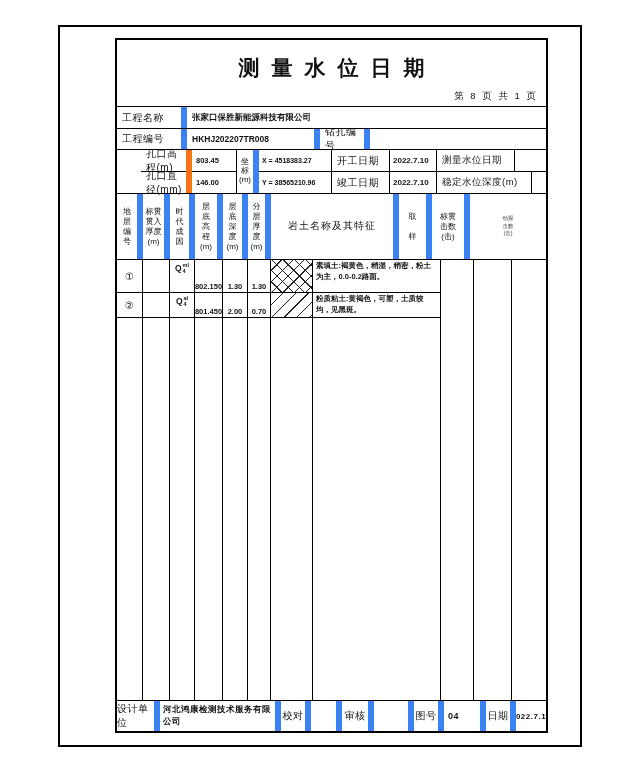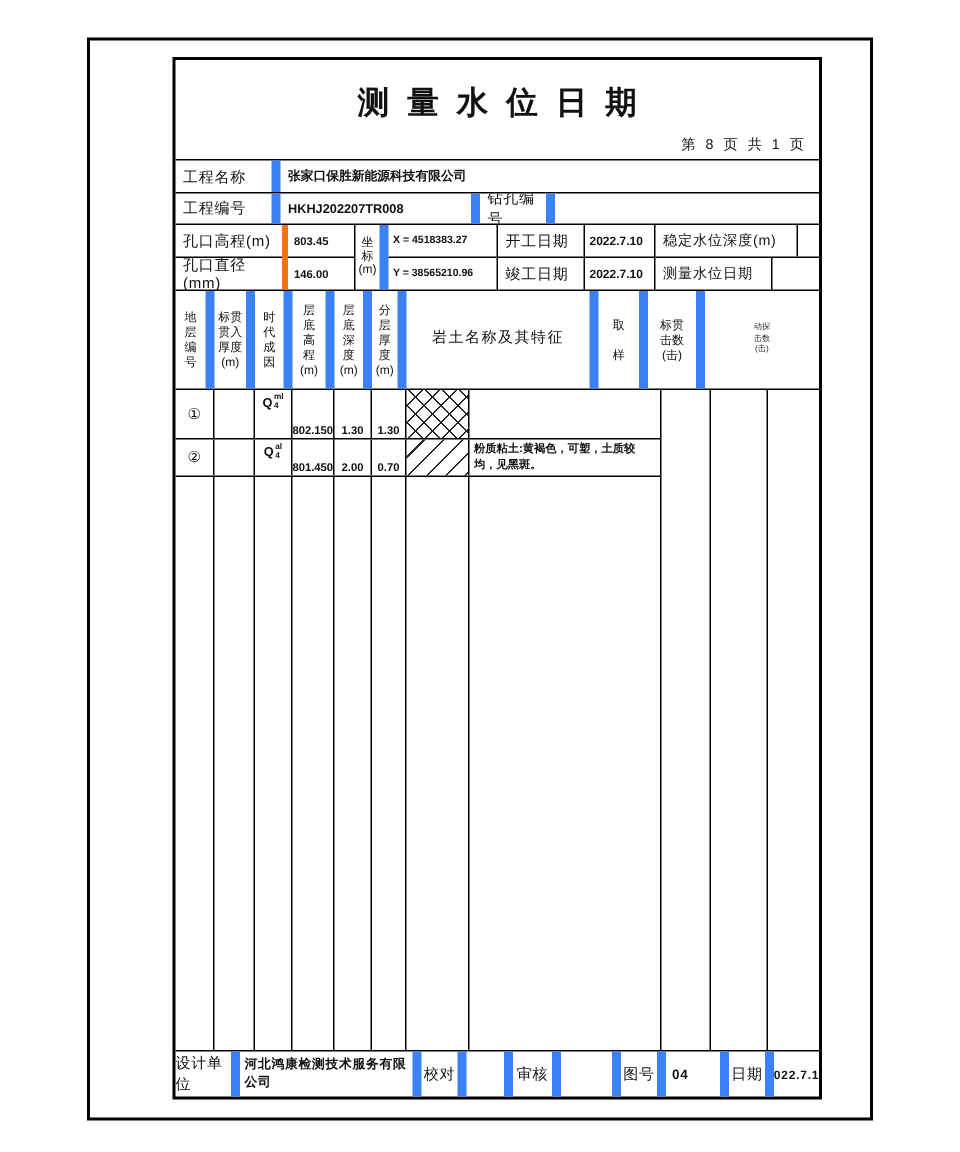--- a/index.html
+++ b/index.html
@@ -95,21 +95,21 @@
     <div class="cell val last" style="flex:1">张家口保胜新能源科技有限公司</div>
   </div>
 
   <div class="row info-row h21">
     <div class="cell lbl" style="width:70px">工程编号</div>
     <div class="cell val" style="width:133px">HKHJ202207TR008</div>
     <div class="cell lbl" style="width:50px">钻孔编号</div>
   </div>
 
   <div class="cd-block">
-    <div class="cd-col" style="width:75px; border-right:4px solid #f97316;">
+    <div class="cd-col" style="width:75px; border-right:6px solid #f97316;padding-left:24px;">
       <div class="sub lbl">孔口高程(m)</div>
       <div class="sub lbl">孔口直径(mm)</div>
     </div>
     <div class="cd-col" style="width:45px; border-right:1px solid #000;">
       <div class="sub num" style="padding-left:4px">803.45</div>
       <div class="sub num" style="padding-left:4px">146.00</div>
     </div>
     <div class="cell" style="width:22px">
       <span class="vert">坐
 标
@@ -122,25 +122,25 @@
     <div class="cd-col" style="width:58px; border-right:1px solid #000;">
       <div class="sub lbl">开工日期</div>
       <div class="sub lbl">竣工日期</div>
     </div>
     <div class="cd-col" style="width:47px; border-right:1px solid #000;">
       <div class="sub num" style="padding-left:3px; font-size:8px">2022.7.10</div>
       <div class="sub num" style="padding-left:3px; font-size:8px">2022.7.10</div>
     </div>
     <div class="cd-col" style="flex:1">
       <div class="sub" style="display:flex">
+        <span class="lbl" style="width:78px; border-right:1px solid #000; height:100%; display:flex; align-items:center; font-size:9.5px">测量水位日期</span>
+        <span style="flex:1"></span>
+      </div>
+      <div class="sub" style="display:flex">
         <span class="lbl" style="width:95px; border-right:1px solid #000; height:100%; display:flex; align-items:center; font-size:9.5px">稳定水位深度(m)</span>
-        <span style="flex:1"></span>
-      </div>
-      <div class="sub" style="display:flex">
-        <span class="lbl" style="width:78px; border-right:1px solid #000; height:100%; display:flex; align-items:center; font-size:9.5px">测量水位日期</span>
         <span style="flex:1"></span>
       </div>
     </div>
   </div>
 
   <div class="row head-row">
     <div class="cell hcell" style="width:26px">
       <span class="hlab">地
 层
 编
@@ -221,20 +221,23 @@
         <div class="dcell bottom" style="width:28px">
           <span class="num">802.150</span>
         </div>
         <div class="dcell bottom" style="width:25px">
           <span class="num">1.30</span>
         </div>
         <div class="dcell bottom" style="width:23px">
           <span class="num">1.30</span>
         </div>
         <div class="dcell hatch-cross" style="width:42px"></div>
+        <div class="dcell desc">
+          <span class="desc-text">素填土:褐黄色，稍湿，稍密，粉土为主，0.0-0.2路面。</span>
+        </div>
       </div>
 
       <div class="data-row" style="height:25px">
         <div class="dcell center" style="width:26px">
           <span class="layer-no">②</span>
         </div>
         <div class="dcell" style="width:27px">
           <span class="num"></span>
         </div>
         <div class="dcell top" style="width:25px">

